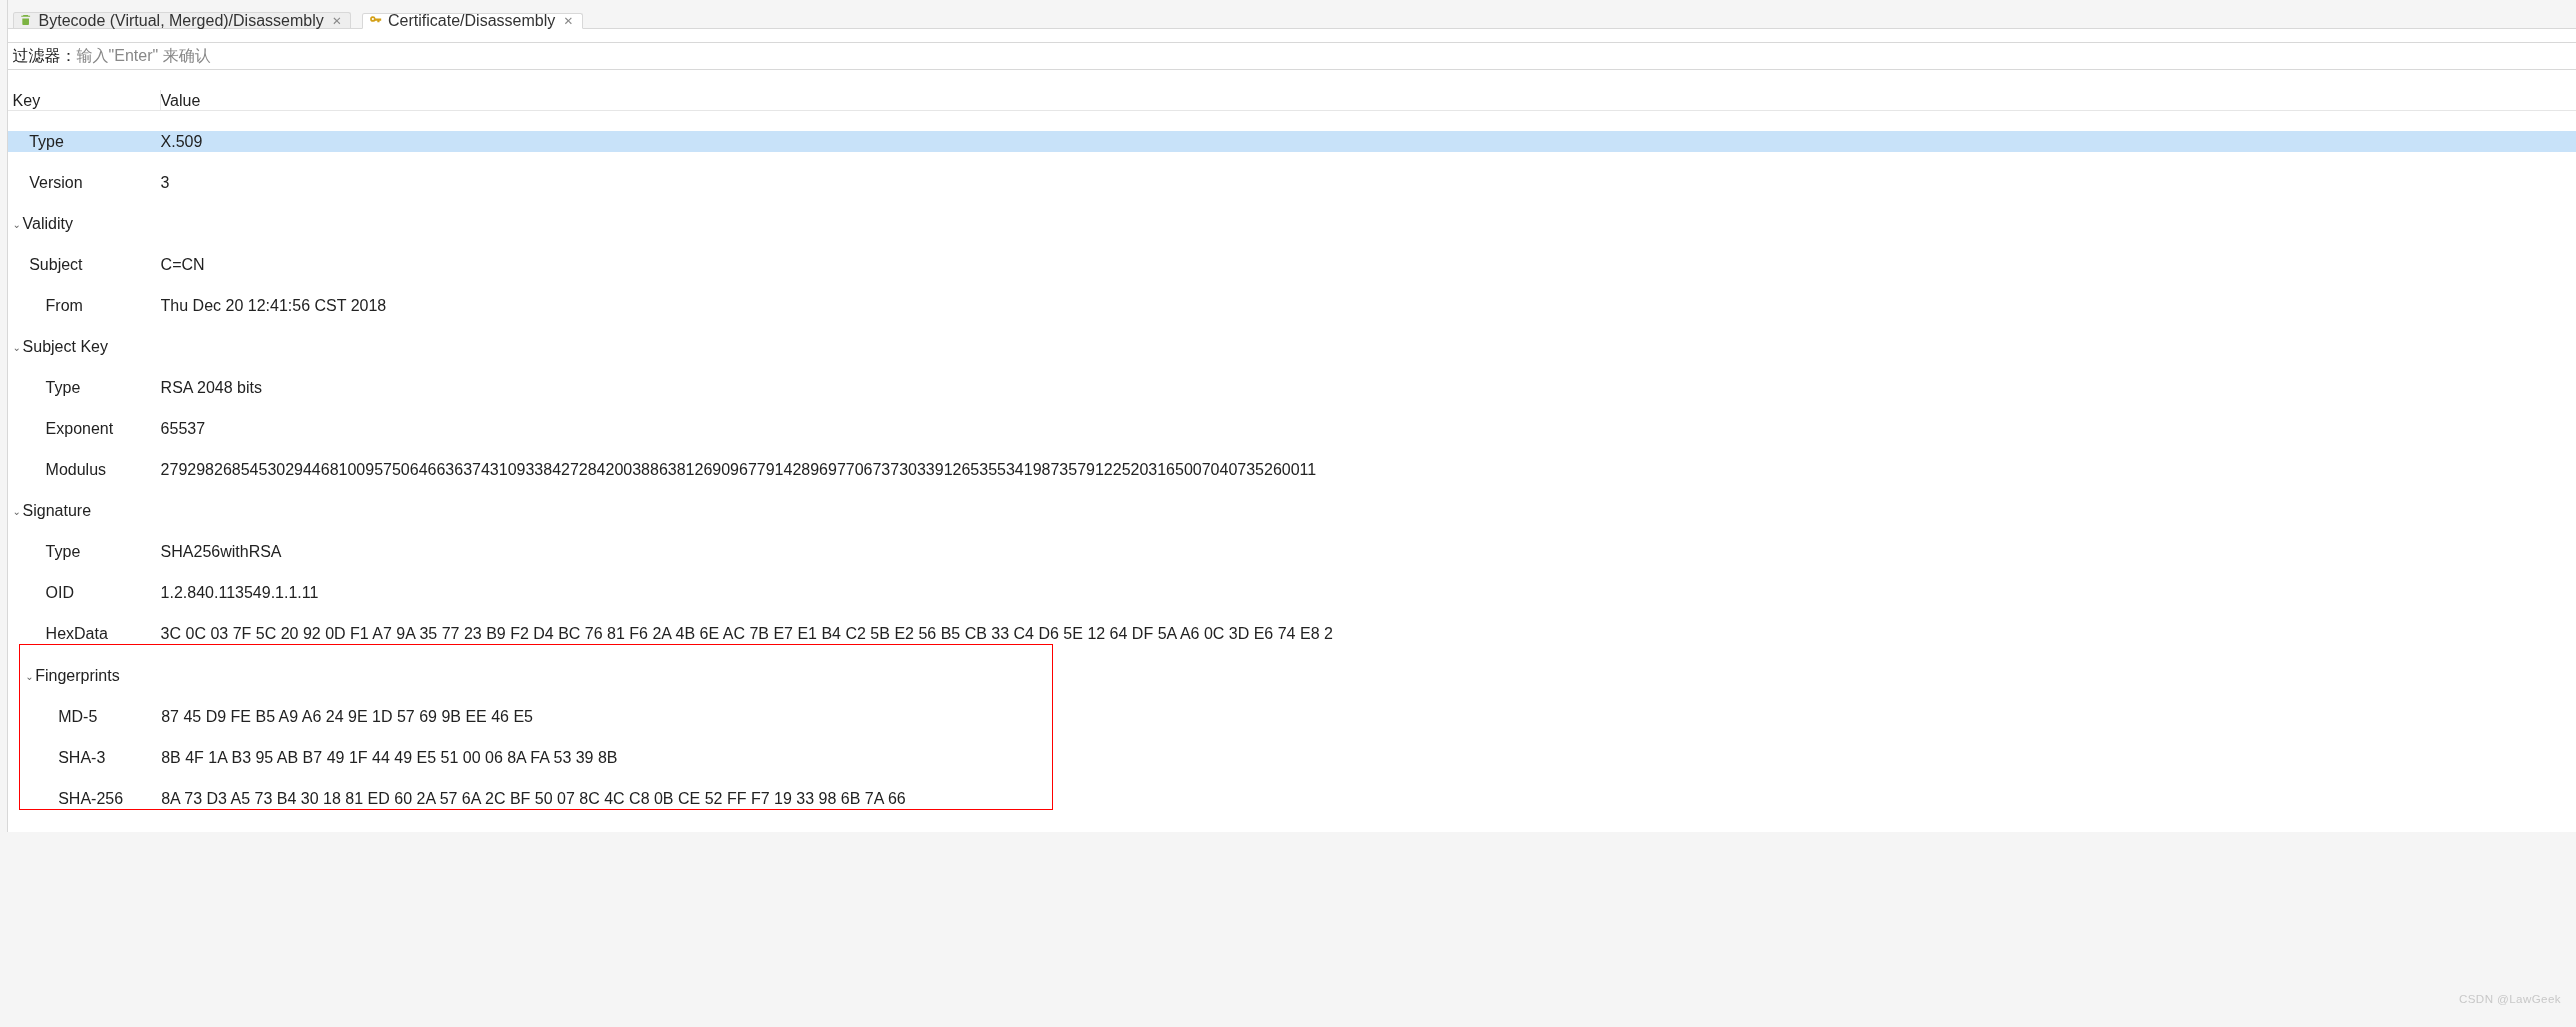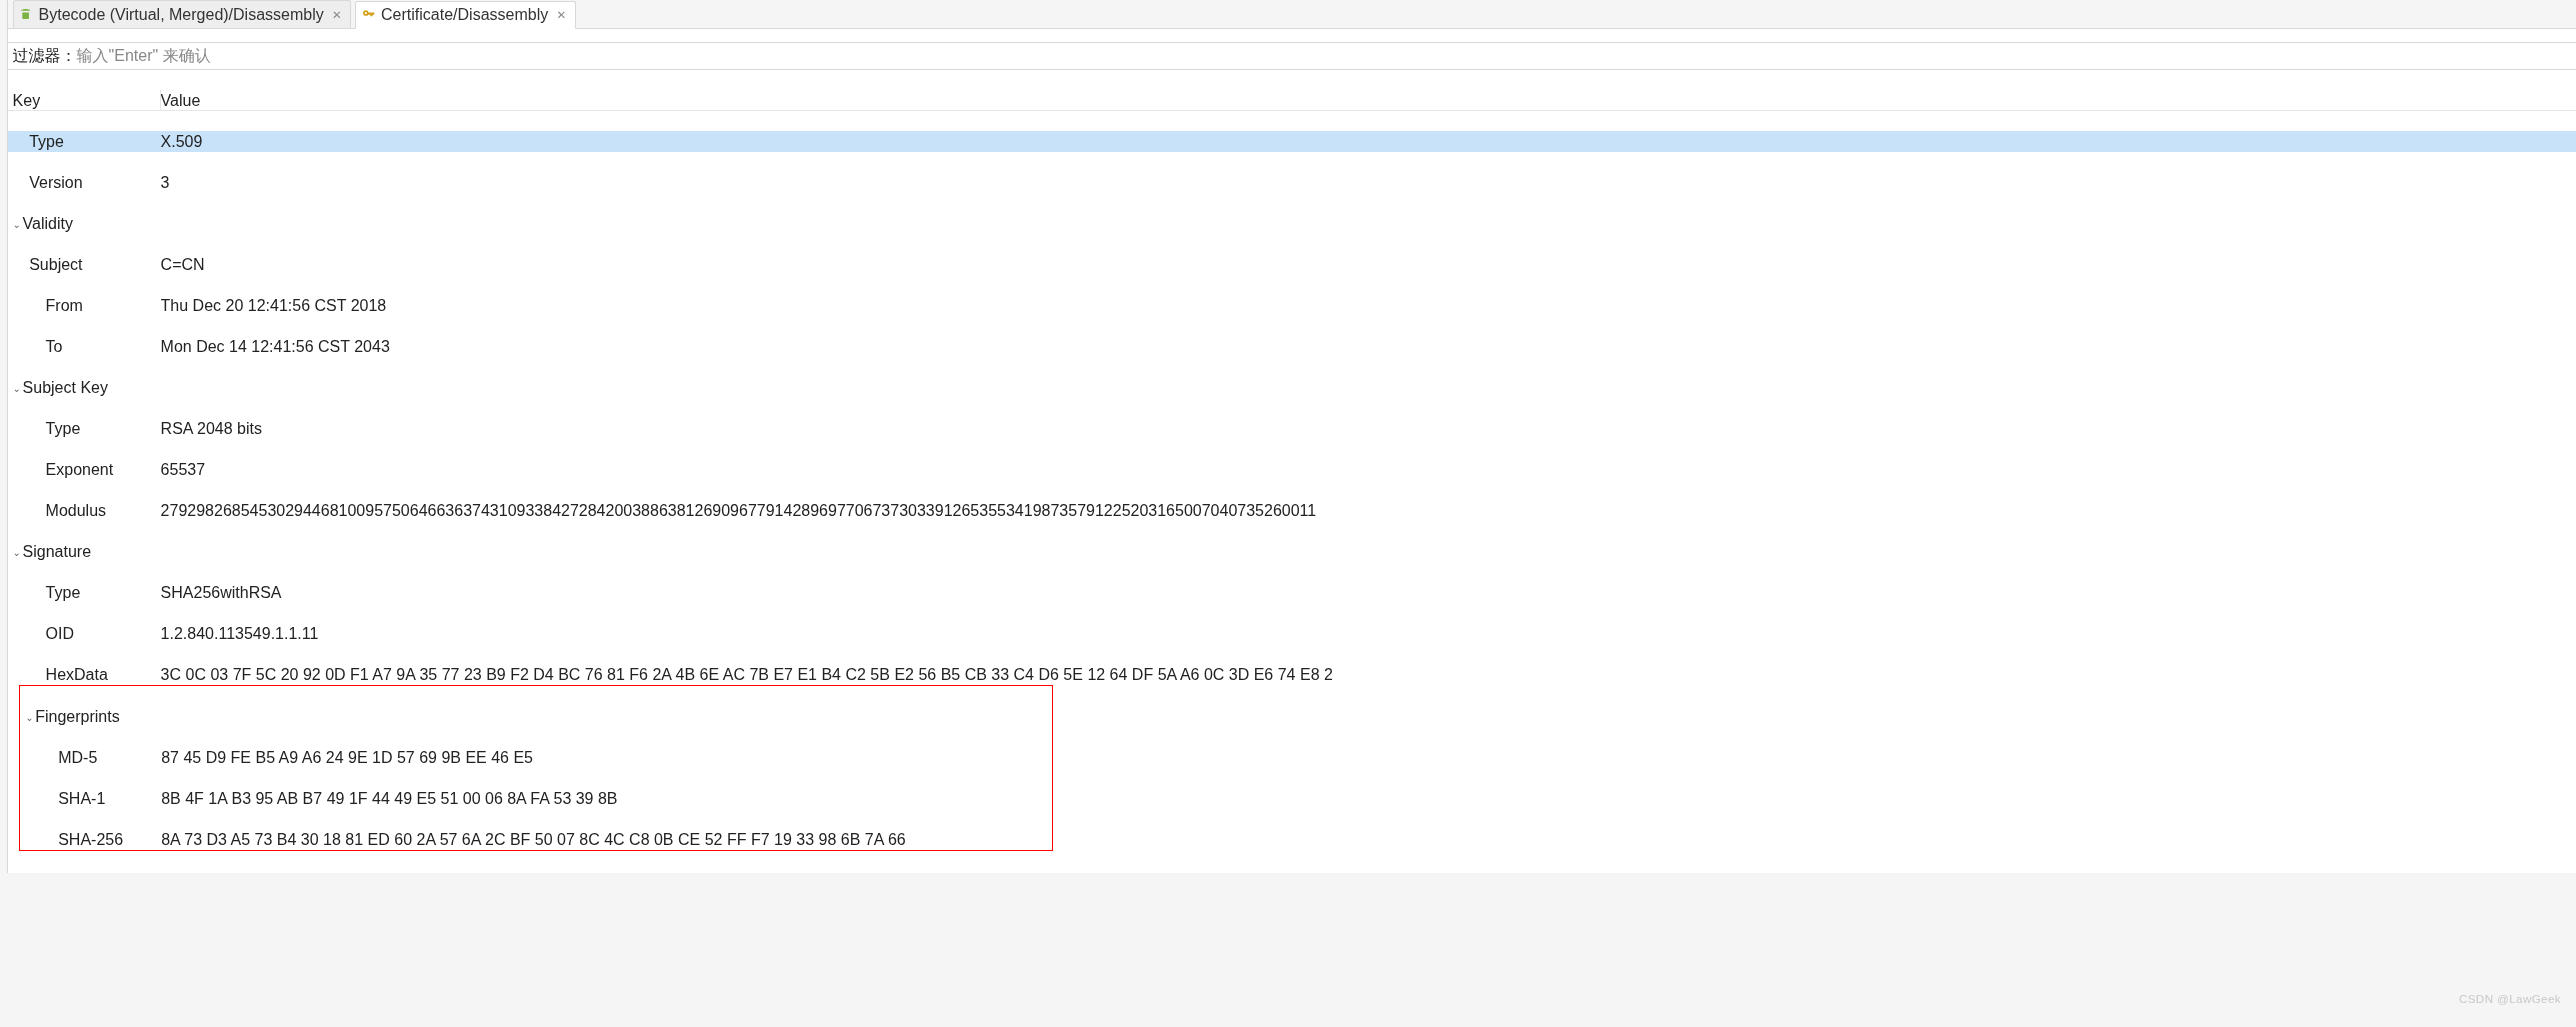--- a/index.html
+++ b/index.html
@@ -25,22 +25,22 @@
     border-bottom: 0.8px solid #d8d8d8;
     padding-left: 5px;
   }
   .tab {
     display: flex;
     align-items: center;
     padding: 3.3px 8.3px 3.3px 5px;
     border: 0.8px solid #d8d8d8;
     border-bottom: none;
     background: #eeeeee;
-    margin-right: 4px;
-    height: 28px;
+    margin-right: 11px;
+    height: 16px;
     font-size: 16px;
     color: #333;
     border-top-left-radius: 2.5px;
     border-top-right-radius: 2.5px;
   }
   .tab.active {
     background: #ffffff;
     border-bottom: 0.8px solid #ffffff;
     position: relative;
     top: 0.8px;
@@ -164,24 +164,20 @@
     </div>
 
     <div class="row">
       <div class="keycol"><span class="indent1">Subject</span></div>
       <div class="valcol">C=CN</div>
     </div>
     <div class="row">
       <div class="keycol"><span class="indent2">From</span></div>
       <div class="valcol">Thu Dec 20 12:41:56 CST 2018</div>
     </div>
-    <div class="row">
-      <div class="keycol"><span class="indent2">To</span></div>
-      <div class="valcol">Mon Dec 14 12:41:56 CST 2043</div>
-    </div>
 
     <div class="row">
       <div class="keycol"><span class="caret">⌄</span><span>Subject Key</span></div>
       <div class="valcol"></div>
     </div>
     <div class="row">
       <div class="keycol"><span class="indent2">Type</span></div>
       <div class="valcol">RSA 2048 bits</div>
     </div>
     <div class="row">
@@ -213,21 +209,21 @@
     <div class="highlight-box">
       <div class="row">
         <div class="keycol"><span class="caret">⌄</span><span>Fingerprints</span></div>
         <div class="valcol"></div>
       </div>
       <div class="row">
         <div class="keycol"><span class="indent2">MD-5</span></div>
         <div class="valcol">87 45 D9 FE B5 A9 A6 24 9E 1D 57 69 9B EE 46 E5</div>
       </div>
       <div class="row">
-        <div class="keycol"><span class="indent2">SHA-1</span></div>
+        <div class="keycol"><span class="indent2">SHA-3</span></div>
         <div class="valcol">8B 4F 1A B3 95 AB B7 49 1F 44 49 E5 51 00 06 8A FA 53 39 8B</div>
       </div>
       <div class="row">
         <div class="keycol"><span class="indent2">SHA-256</span></div>
         <div class="valcol">8A 73 D3 A5 73 B4 30 18 81 ED 60 2A 57 6A 2C BF 50 07 8C 4C C8 0B CE 52 FF F7 19 33 98 6B 7A 66</div>
       </div>
     </div>
 
     <div class="spacer-below"></div>
   </div>

